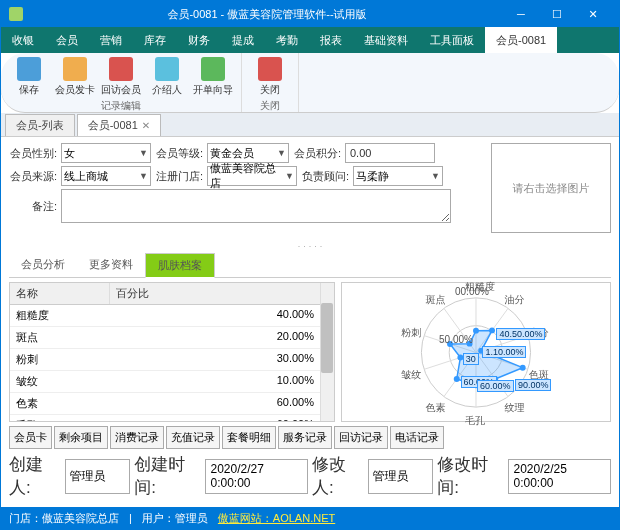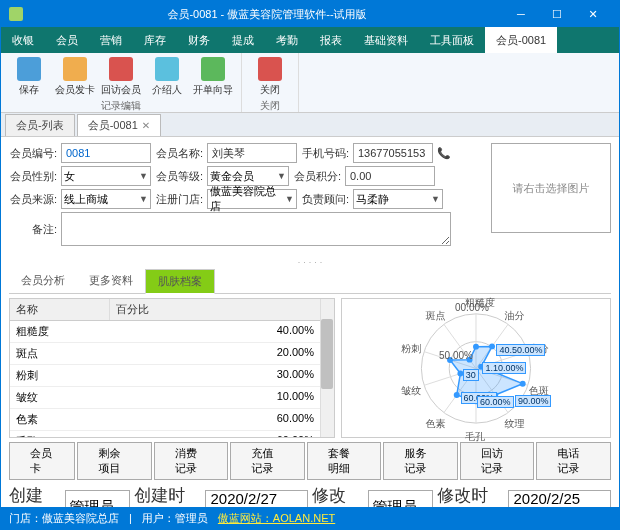--- a/index.html
+++ b/index.html
@@ -5,21 +5,21 @@
   * { box-sizing: border-box; margin: 0; padding: 0; font-family: "Microsoft YaHei", Arial, sans-serif; font-size: 11px; }
   body { width: 620px; height: 530px; background: #fff; overflow: hidden; border: 1px solid #0078d7; position: relative; }
   .titlebar { height: 26px; background: #0078d7; color: #fff; display: flex; align-items: center; padding: 0 8px; }
   .titlebar .icon { width: 14px; height: 14px; background: #a0d468; border-radius: 2px; margin-right: 8px; }
   .titlebar .title { flex: 1; text-align: center; }
   .titlebar .wbtns { display: flex; }
   .titlebar .wbtn { width: 36px; height: 26px; display: flex; align-items: center; justify-content: center; color: #fff; }
   .menubar { height: 26px; background: #0f766e; display: flex; align-items: stretch; }
   .menubar .mitem { padding: 0 11px; color: #fff; display: flex; align-items: center; cursor: pointer; }
   .menubar .mitem.active { background: #fff; color: #333; }
-  .ribbon { height: 60px; background: #f3f7fc; border-bottom: 1px solid #ccc; display: flex; }
+  .ribbon { height: 60px; background: #f3f7fc; border-bottom: 1px solid #ccc; display: flex; border-radius: 24px; }
   .ribbon .group { padding: 4px 8px 2px; display: flex; flex-direction: column; align-items: center; border-right: 1px solid #ddd; }
   .ribbon .icons { display: flex; gap: 6px; }
   .ribbon .ritem { display: flex; flex-direction: column; align-items: center; width: 40px; cursor: pointer; }
   .ribbon .ricon { width: 24px; height: 24px; margin-bottom: 2px; }
   .ribbon .rlabel { font-size: 10px; color: #333; text-align: center; }
   .ribbon .gtitle { font-size: 10px; color: #666; margin-top: 2px; }
   .doctabs { height: 24px; background: #e8edf3; border-bottom: 1px solid #ccc; display: flex; align-items: flex-end; padding-left: 4px; }
   .doctab { padding: 3px 10px; border: 1px solid #bbb; border-bottom: none; background: #f0f0f0; margin-right: 2px; cursor: pointer; font-size: 11px; display: flex; align-items: center; gap: 4px; color: #444; }
   .doctab.active { background: #fff; }
   .doctab .x { color: #888; font-size: 10px; }
@@ -45,24 +45,24 @@
   .tbody { overflow-y: auto; height: 116px; }
   .tr { display: flex; border-bottom: 1px solid #eee; }
   .td { padding: 3px 6px; font-size: 11px; }
   .td1 { width: 100px; }
   .td2 { flex: 1; text-align: right; padding-right: 20px; }
   .chartpane { width: 270px; border: 1px solid #ccc; position: relative; background: #fff; }
   .radar { position: absolute; inset: 0; }
   .radarlabel { position: absolute; font-size: 10px; color: #555; }
   .datatip { position: absolute; font-size: 9px; background: #cce5ff; border: 1px solid #3399ff; padding: 0 2px; color: #003366; }
   .bottomtabs { display: flex; margin: 4px 8px; gap: 2px; }
-  .btab { border: 1px solid #aaa; padding: 3px 20px; font-size: 11px; cursor: pointer; background: #f5f5f5; }
+  .btab { border: 1px solid #aaa; padding: 3px 4px; font-size: 11px; cursor: pointer; background: #f5f5f5; }
   .meta { display: flex; align-items: center; margin: 2px 8px; gap: 4px; }
   .meta .mlabel { color: #333; font-size: 17px; }
-  .meta .mval { border: 1px solid #aaa; height: 35px; padding: 0 4px; font-size: 15px; display: flex; align-items: center; background: #fff; }
+  .meta .mval { border: 1px solid #aaa; height: 35px; padding: 0 4px; font-size: 12px; display: flex; align-items: center; background: #fff; }
   .statusbar { position: absolute; bottom: 0; left: 0; right: 0; height: 22px; background: #0078d7; color: #fff; display: flex; align-items: center; padding: 0 8px; font-size: 11px; gap: 10px; }
   .statusbar a { color: #ffeb3b; text-decoration: underline; }
   .scrollbar { position: absolute; right: 0; top: 0; bottom: 0; width: 14px; background: #f0f0f0; border-left: 1px solid #ddd; }
   .scrollthumb { position: absolute; right: 1px; width: 12px; background: #c0c0c0; border-radius: 2px; }
 </style>
 </head>
 <body>
 
 <div class="titlebar">
   <div class="icon"></div>
@@ -142,29 +142,20 @@
       <span>会员-列表</span>
     </div>
     <div class="doctab active">
       <span>会员-0081</span>
       <span class="x">✕</span>
     </div>
   </div>
 
 <div class="formarea">
   <div class="formleft">
-    <div class="formrow">
-      <div class="flabel">会员编号:</div>
-      <input class="finput blue" style="width: 90px;" value="0081">
-      <div class="flabel">会员名称:</div>
-      <input class="finput" style="width: 90px;" value="刘美琴">
-      <div class="flabel">手机号码:</div>
-      <input class="finput" style="width: 80px;" value="13677055153">
-      <span style="color:#4caf50">📞</span>
-    </div>
     <div class="formrow">
       <div class="flabel">会员性别:</div>
       <div class="fsel" style="width:90px">
           <span>女</span>
           <span class="arrow">▼</span>
         </div>
       <div class="flabel">会员等级:</div>
       <div class="fsel" style="width:82px">
           <span>黄金会员</span>
           <span class="arrow">▼</span>

